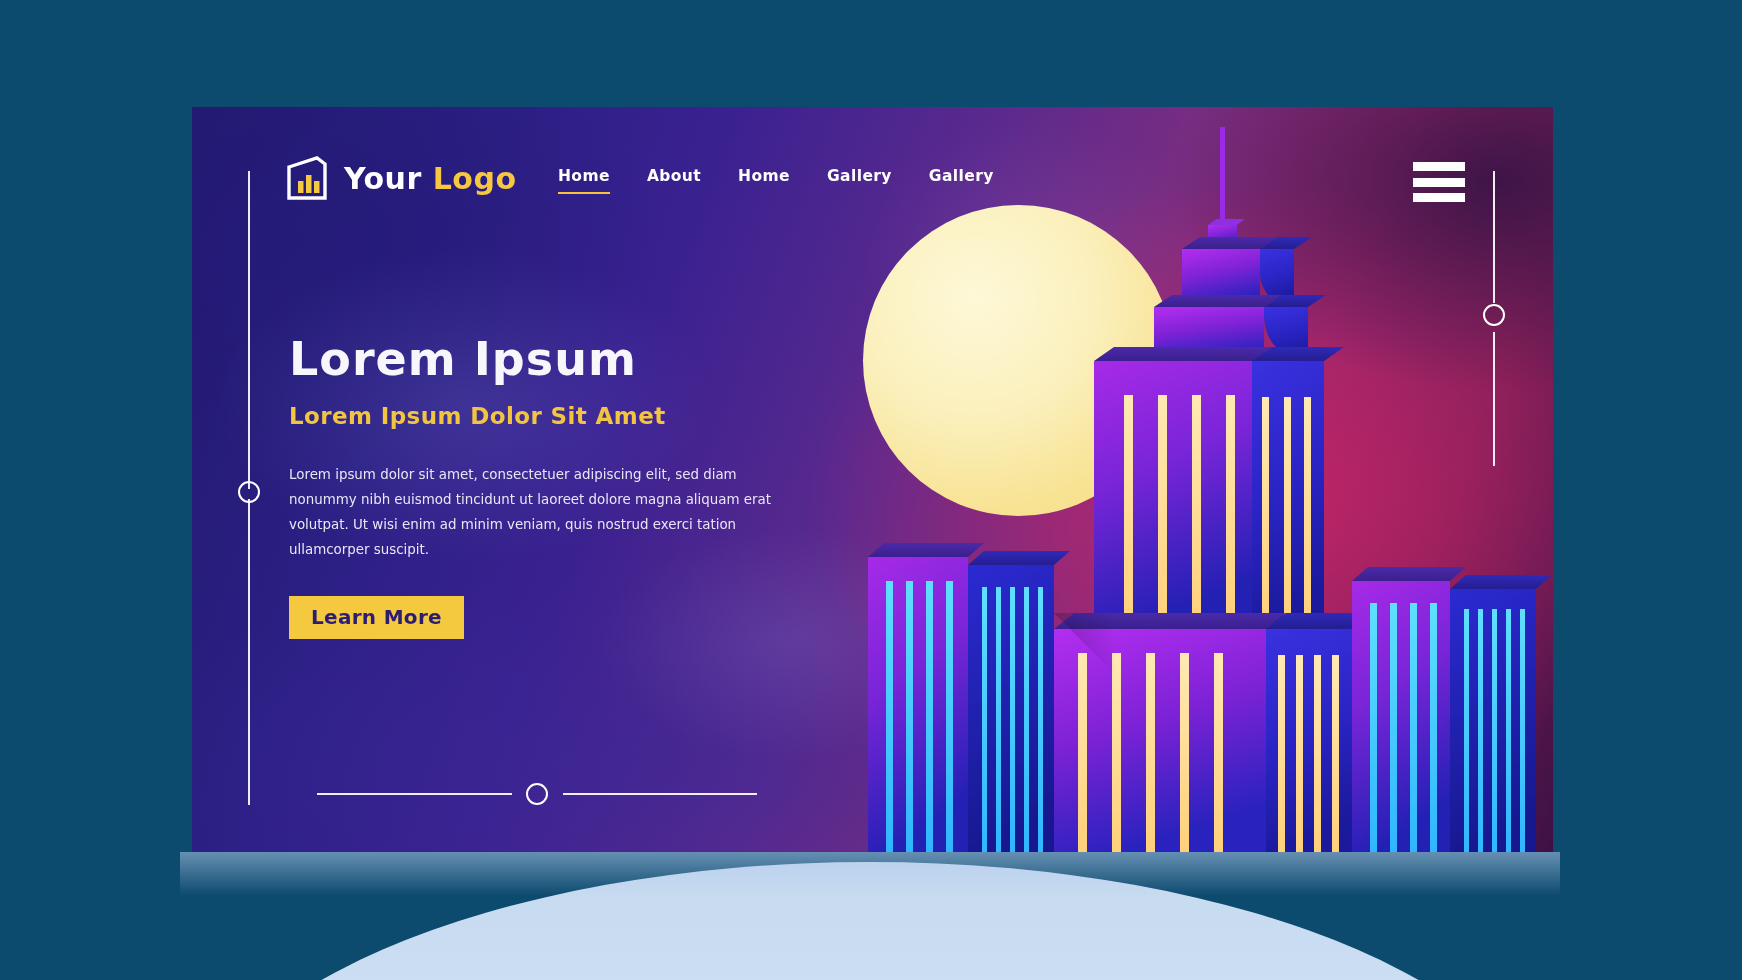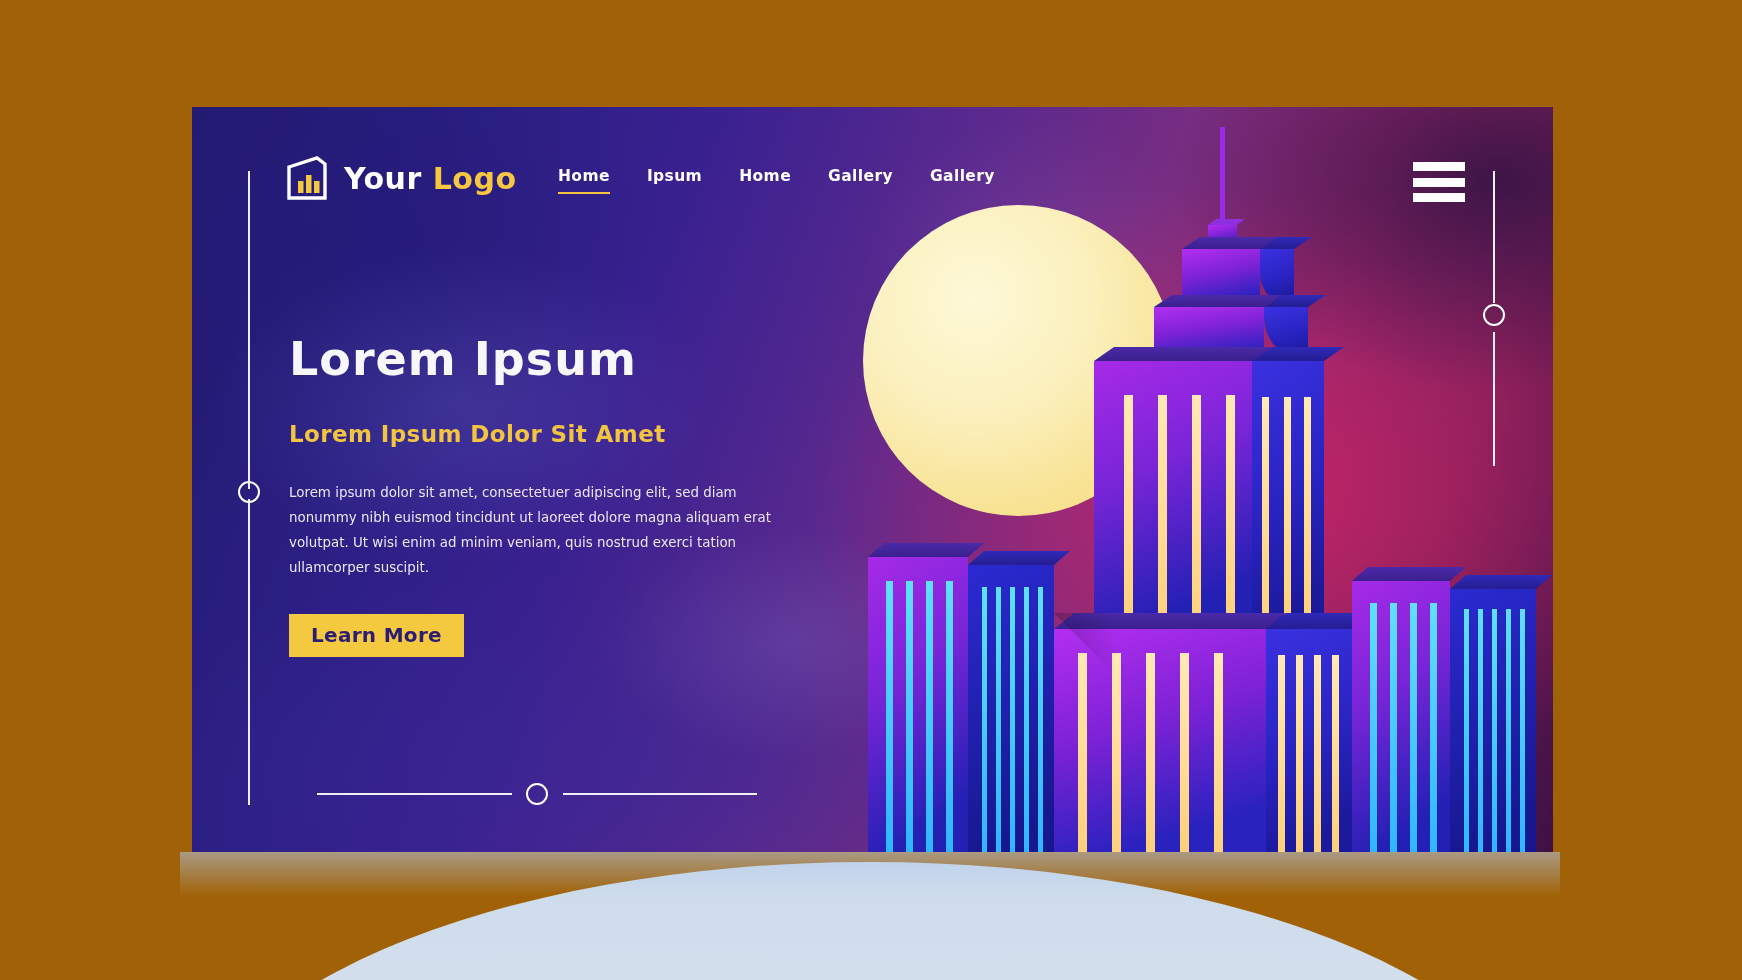--- a/index.html
+++ b/index.html
@@ -7,21 +7,21 @@
     width:1742px; height:980px;
     overflow:hidden;
     background:#dce9fa;
     font-family:"Liberation Sans", sans-serif;
   }
 
   
   .page {
     position:relative;
     width:1742px; height:980px;
-    background:#a16207;
+    background:#0c4a6e;
   }
 
   
   .ground-wave {
     position:absolute;
     left:0; top:852px;
     width:1742px; height:128px;
     overflow:hidden;
     pointer-events:none;
   }
@@ -100,21 +100,21 @@
   .hamburger span { display:block; width:52px; height:9px; background:#ffffff; }
 
   
   .hero { position:absolute; left:97px; top:228px; width:560px; }
   .hero-title {
     font-size:46px; font-weight:bold; color:#f7f6fb; letter-spacing:1px;
     font-family:"DejaVu Sans", sans-serif; line-height:1.05;
     white-space:nowrap;
   }
   .hero-sub {
-    margin-top:38px;
+    margin-top:20px;
     font-size:23px; font-weight:bold; color:#f3c43f; letter-spacing:.4px;
     font-family:"DejaVu Sans", sans-serif; white-space:nowrap;
   }
   .hero-body {
     margin-top:34px; width:490px;
     font-size:13.4px; line-height:1.85; color:#e9e6f6;
     font-family:"DejaVu Sans", sans-serif;
   }
   .cta {
     margin-top:34px; display:inline-block;
@@ -325,21 +325,21 @@
         <rect x="30" y="26" width="5.5" height="12" fill="#f5c93f"></rect>
       </svg>
       <div class="brand-text">
         <span>Your</span>
         <span class="accent">Logo</span>
       </div>
     </div>
 
     <div class="nav-links">
       <div class="nav-link active">Home</div>
-      <div class="nav-link">Ipsum</div>
+      <div class="nav-link">About</div>
       <div class="nav-link">Home</div>
       <div class="nav-link">Gallery</div>
       <div class="nav-link">Gallery</div>
     </div>
 
     <div class="hamburger">
       <span></span>
       <span></span>
       <span></span>
     </div>

